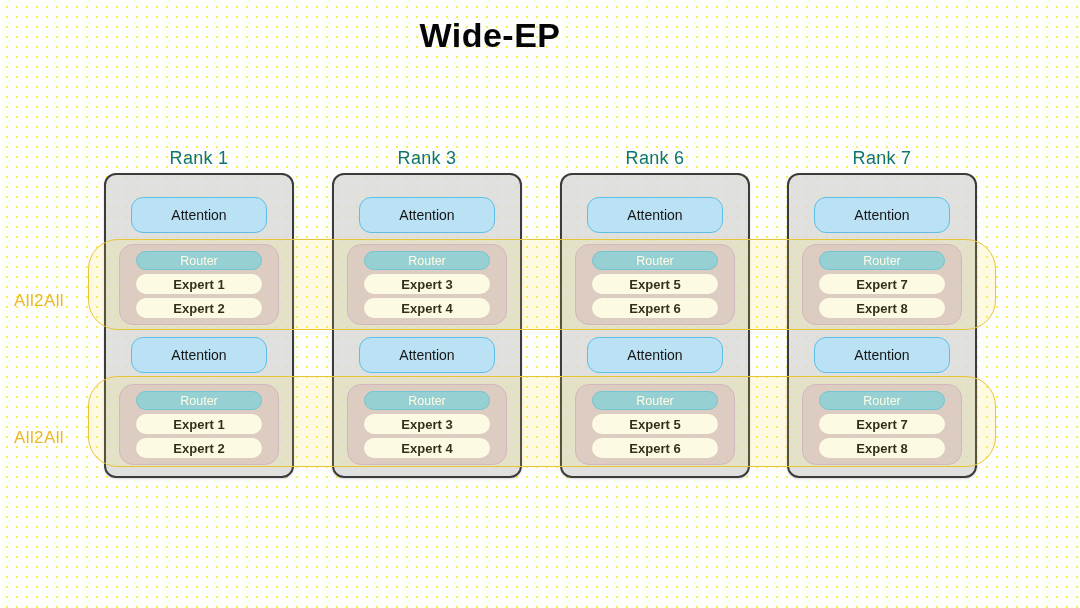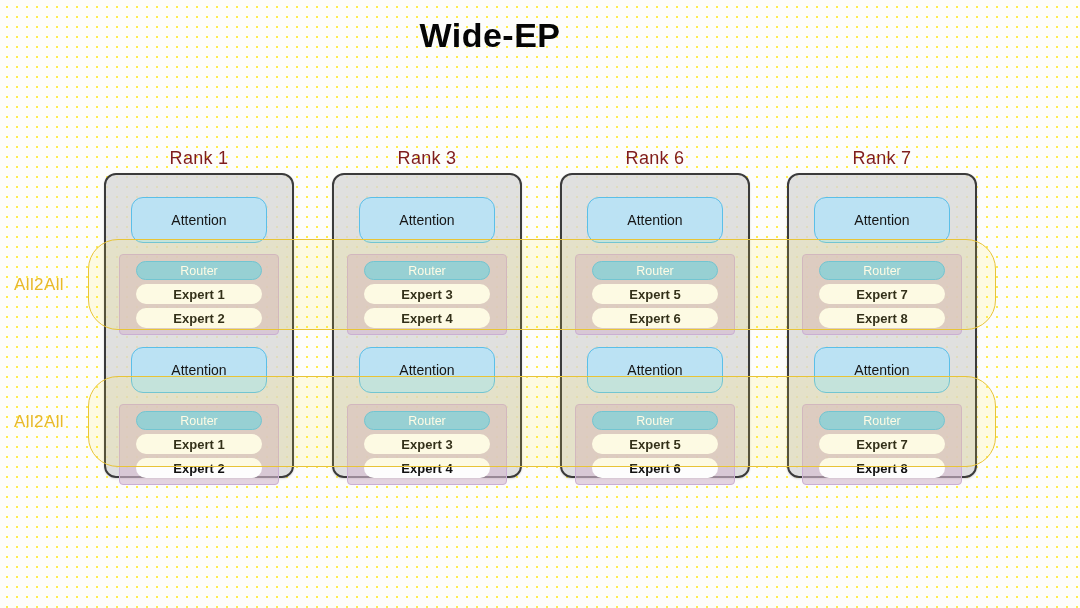--- a/index.html
+++ b/index.html
@@ -48,20 +48,21 @@
   .a2a-band.band-1 { top: 239px; }
   .a2a-band.band-2 { top: 376px; }
 
   .a2a-label {
     position: absolute;
     font-size: 17px;
     color: #e8b92a;
     letter-spacing: 0.4px;
     white-space: nowrap;
     z-index: 4;
+    margin-top: 16px;
   }
   .a2a-label.lbl-1 { top: 275px; left: 14px; }
   .a2a-label.lbl-2 { top: 412px; left: 14px; }
 
   
   .ranks {
     position: absolute;
     top: 0; left: 0;
     width: 1080px;
     height: 608px;
@@ -73,21 +74,21 @@
     top: 148px;
     width: 190px;
   }
   .rank-col:nth-child(1) { left: 104px; }
   .rank-col:nth-child(2) { left: 332px; }
   .rank-col:nth-child(3) { left: 560px; }
   .rank-col:nth-child(4) { left: 787px; }
 
   .rank-title {
     font-size: 18px;
-    color: #7f1d1d;
+    color: #0f766e;
     text-align: center;
     height: 25px;
     line-height: 20px;
     letter-spacing: 0.3px;
   }
 
   .rank-card {
     position: relative;
     width: 190px;
     height: 305px;
@@ -97,39 +98,39 @@
     padding: 22px 0 0 0;
     display: flex;
     flex-direction: column;
     align-items: center;
     box-shadow: 0 1px 2px rgba(0,0,0,0.15);
   }
 
   
   .attention {
     width: 136px;
-    height: 46px;
+    height: 36px;
     border: 1.6px solid #5bbfe8;
     border-radius: 12px;
     background: rgba(183, 226, 245, 0.92);
     display: flex;
     align-items: center;
     justify-content: center;
     font-size: 14px;
     color: #151515;
     flex: none;
   }
 
   
   .moe {
     width: 160px;
     height: 81px;
     margin-top: 11px;
     border: 1.4px solid #cbafd2;
-    border-radius: 4px;
+    border-radius: 14px;
     background: rgba(211, 186, 207, 0.62);
     display: flex;
     flex-direction: column;
     align-items: center;
     justify-content: center;
     gap: 4px;
     flex: none;
   }
 
   .router {

